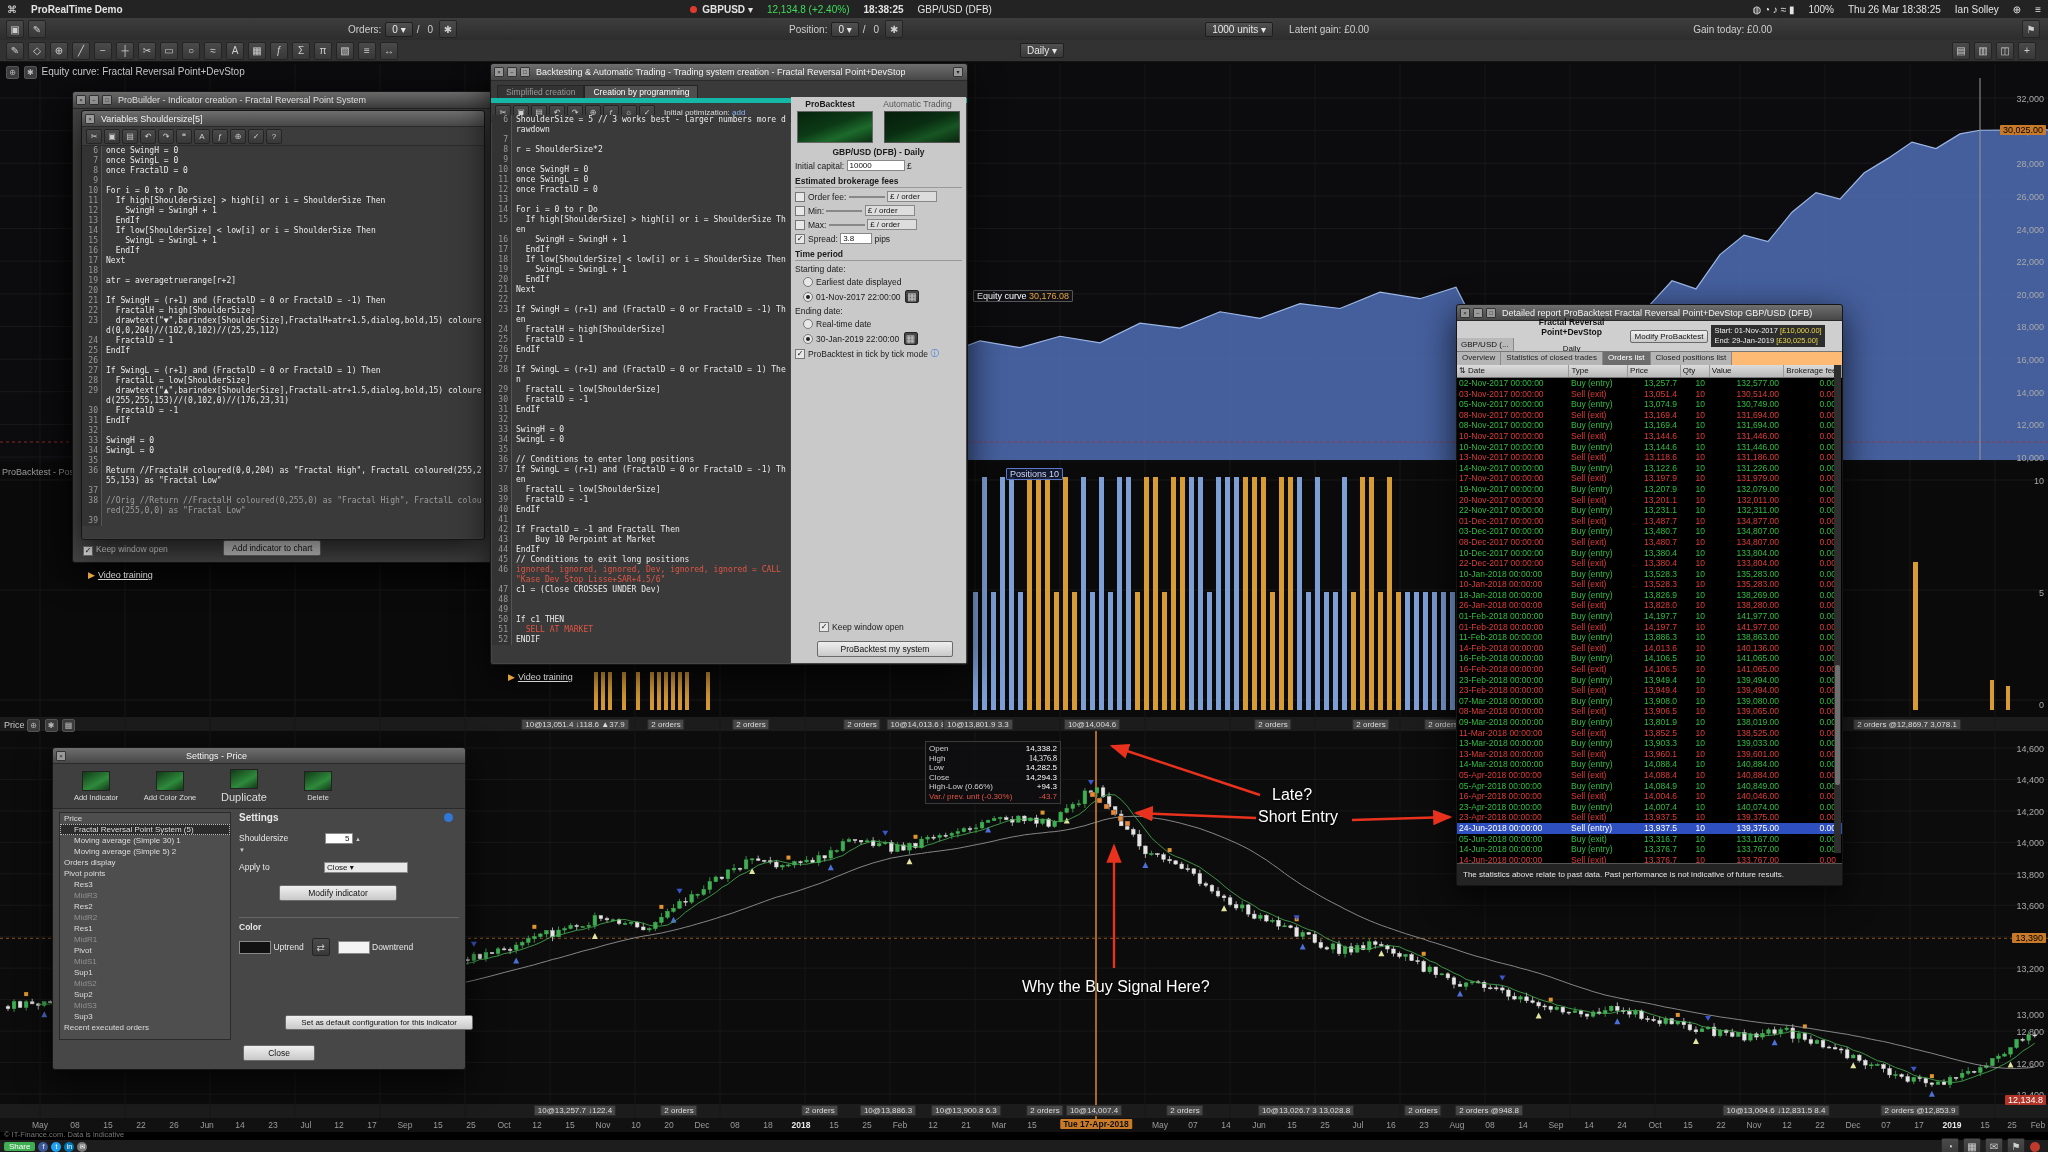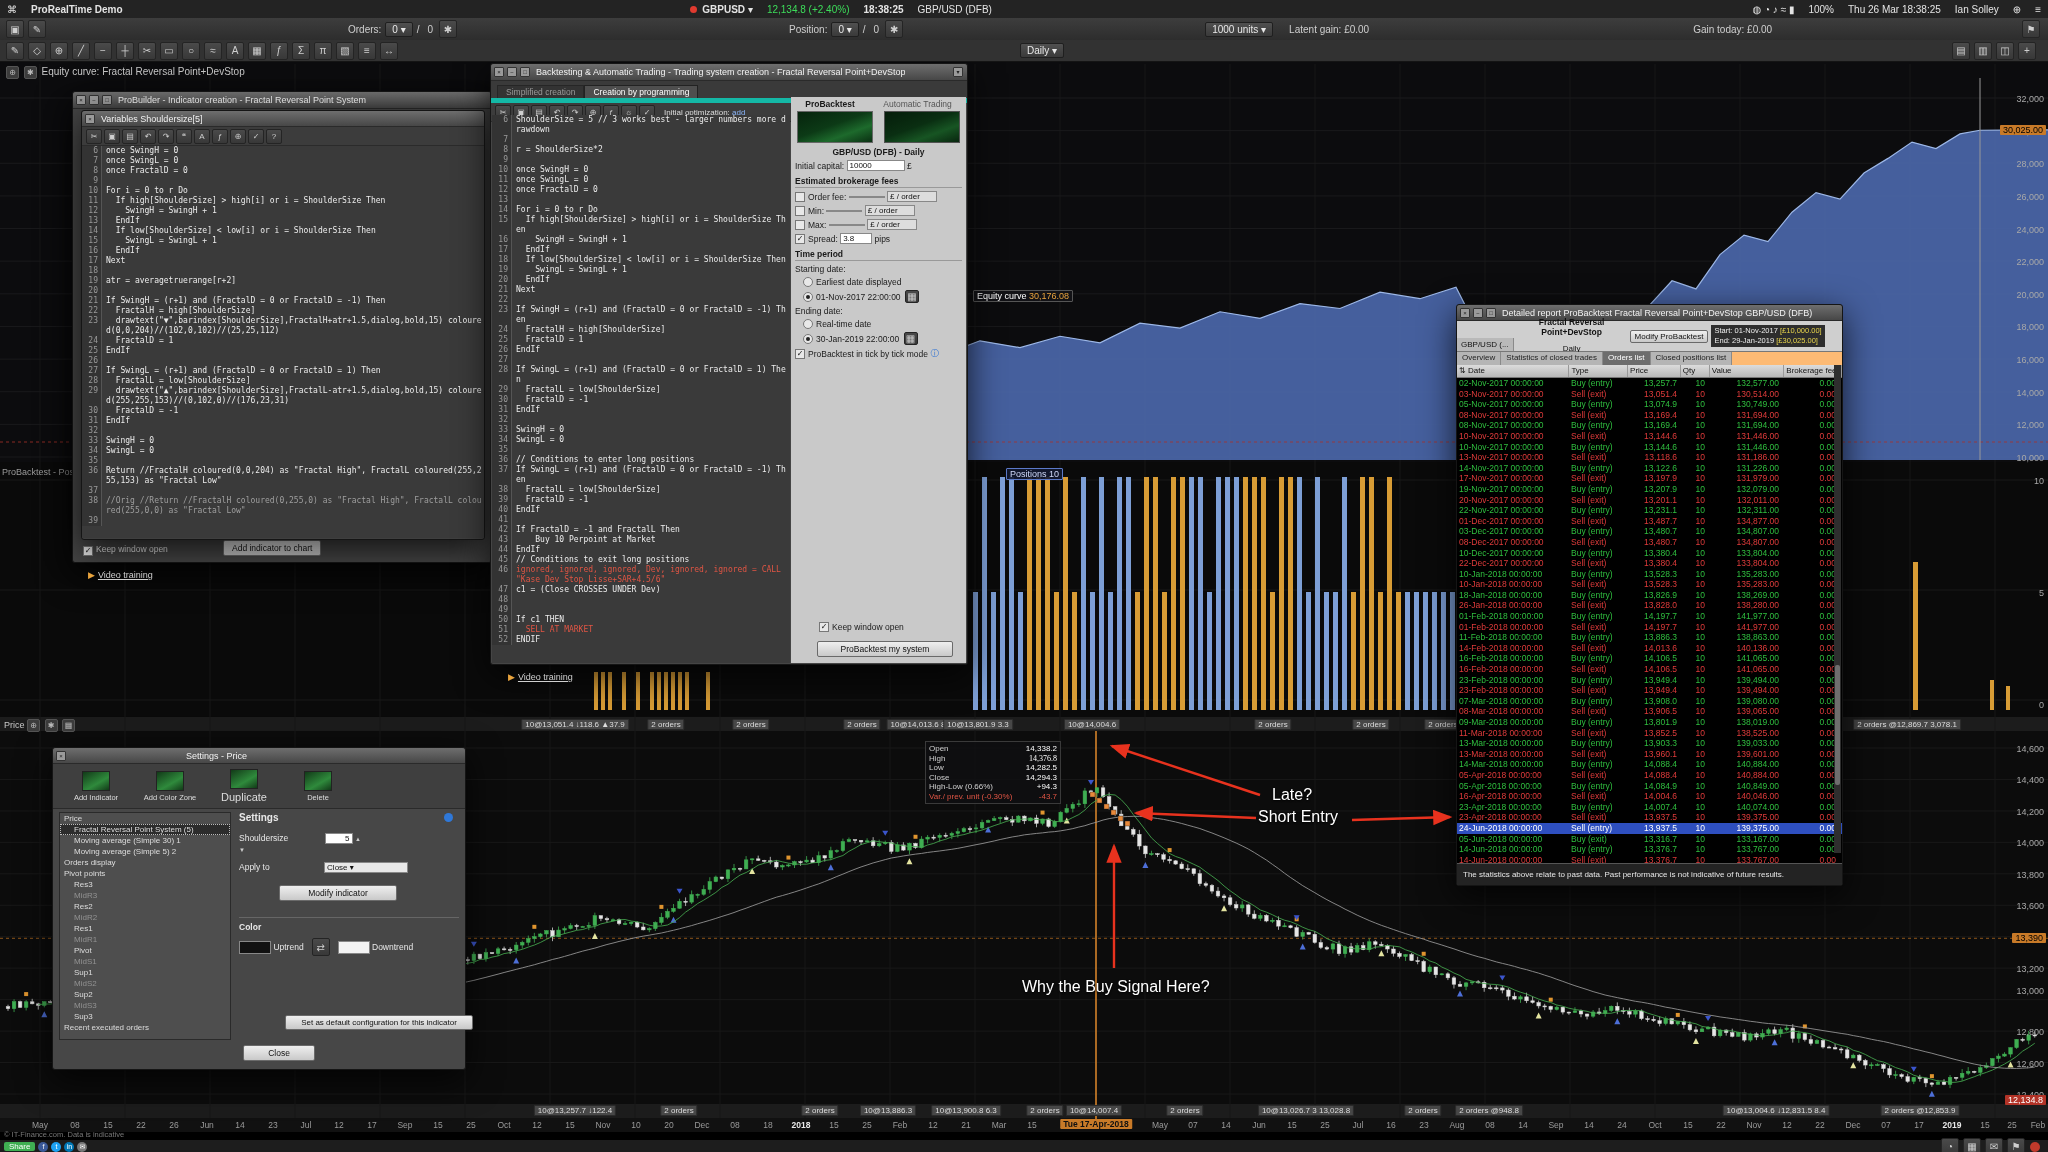--- a/index.html
+++ b/index.html
@@ -1105,21 +1105,21 @@
     <div class="axis-lab" style="right:4px;top:588px">5</div>
     <div class="axis-lab" style="right:4px;top:700px">0</div>
     <div class="axis-lab" style="right:4px;top:744px">14,600</div>
     <div class="axis-lab" style="right:4px;top:775.454px">14,400</div>
     <div class="axis-lab" style="right:4px;top:806.908px">14,200</div>
     <div class="axis-lab" style="right:4px;top:838.362px">14,000</div>
     <div class="axis-lab" style="right:4px;top:869.816px">13,800</div>
     <div class="axis-lab" style="right:4px;top:901.27px">13,600</div>
     <div class="axis-lab" style="right:4px;top:932.7239999999999px">13,400</div>
     <div class="axis-lab" style="right:4px;top:964.178px">13,200</div>
-    <div class="axis-lab" style="right:4px;top:986px">13,000</div>
+    <div class="axis-lab" style="right:4px;top:1010px">13,000</div>
     <div class="axis-lab" style="right:4px;top:1027.086px">12,800</div>
     <div class="axis-lab" style="right:4px;top:1058.54px">12,600</div>
     <div class="axis-lab" style="right:4px;top:1089.994px">12,400</div>
     <div class="tag orange" style="right:2px;top:933.2967px">13,390</div>
     <div class="tag red" style="right:2px;top:1095px">12,134.8</div>
   </div>
 <div id="strips">
     <div class="badge" style="left:575px;top:719px">10@13,051.4 ↓118.6 ▲37.9</div>
     <div class="badge" style="left:666px;top:719px">2 orders</div>
     <div class="badge" style="left:751px;top:719px">2 orders</div>

